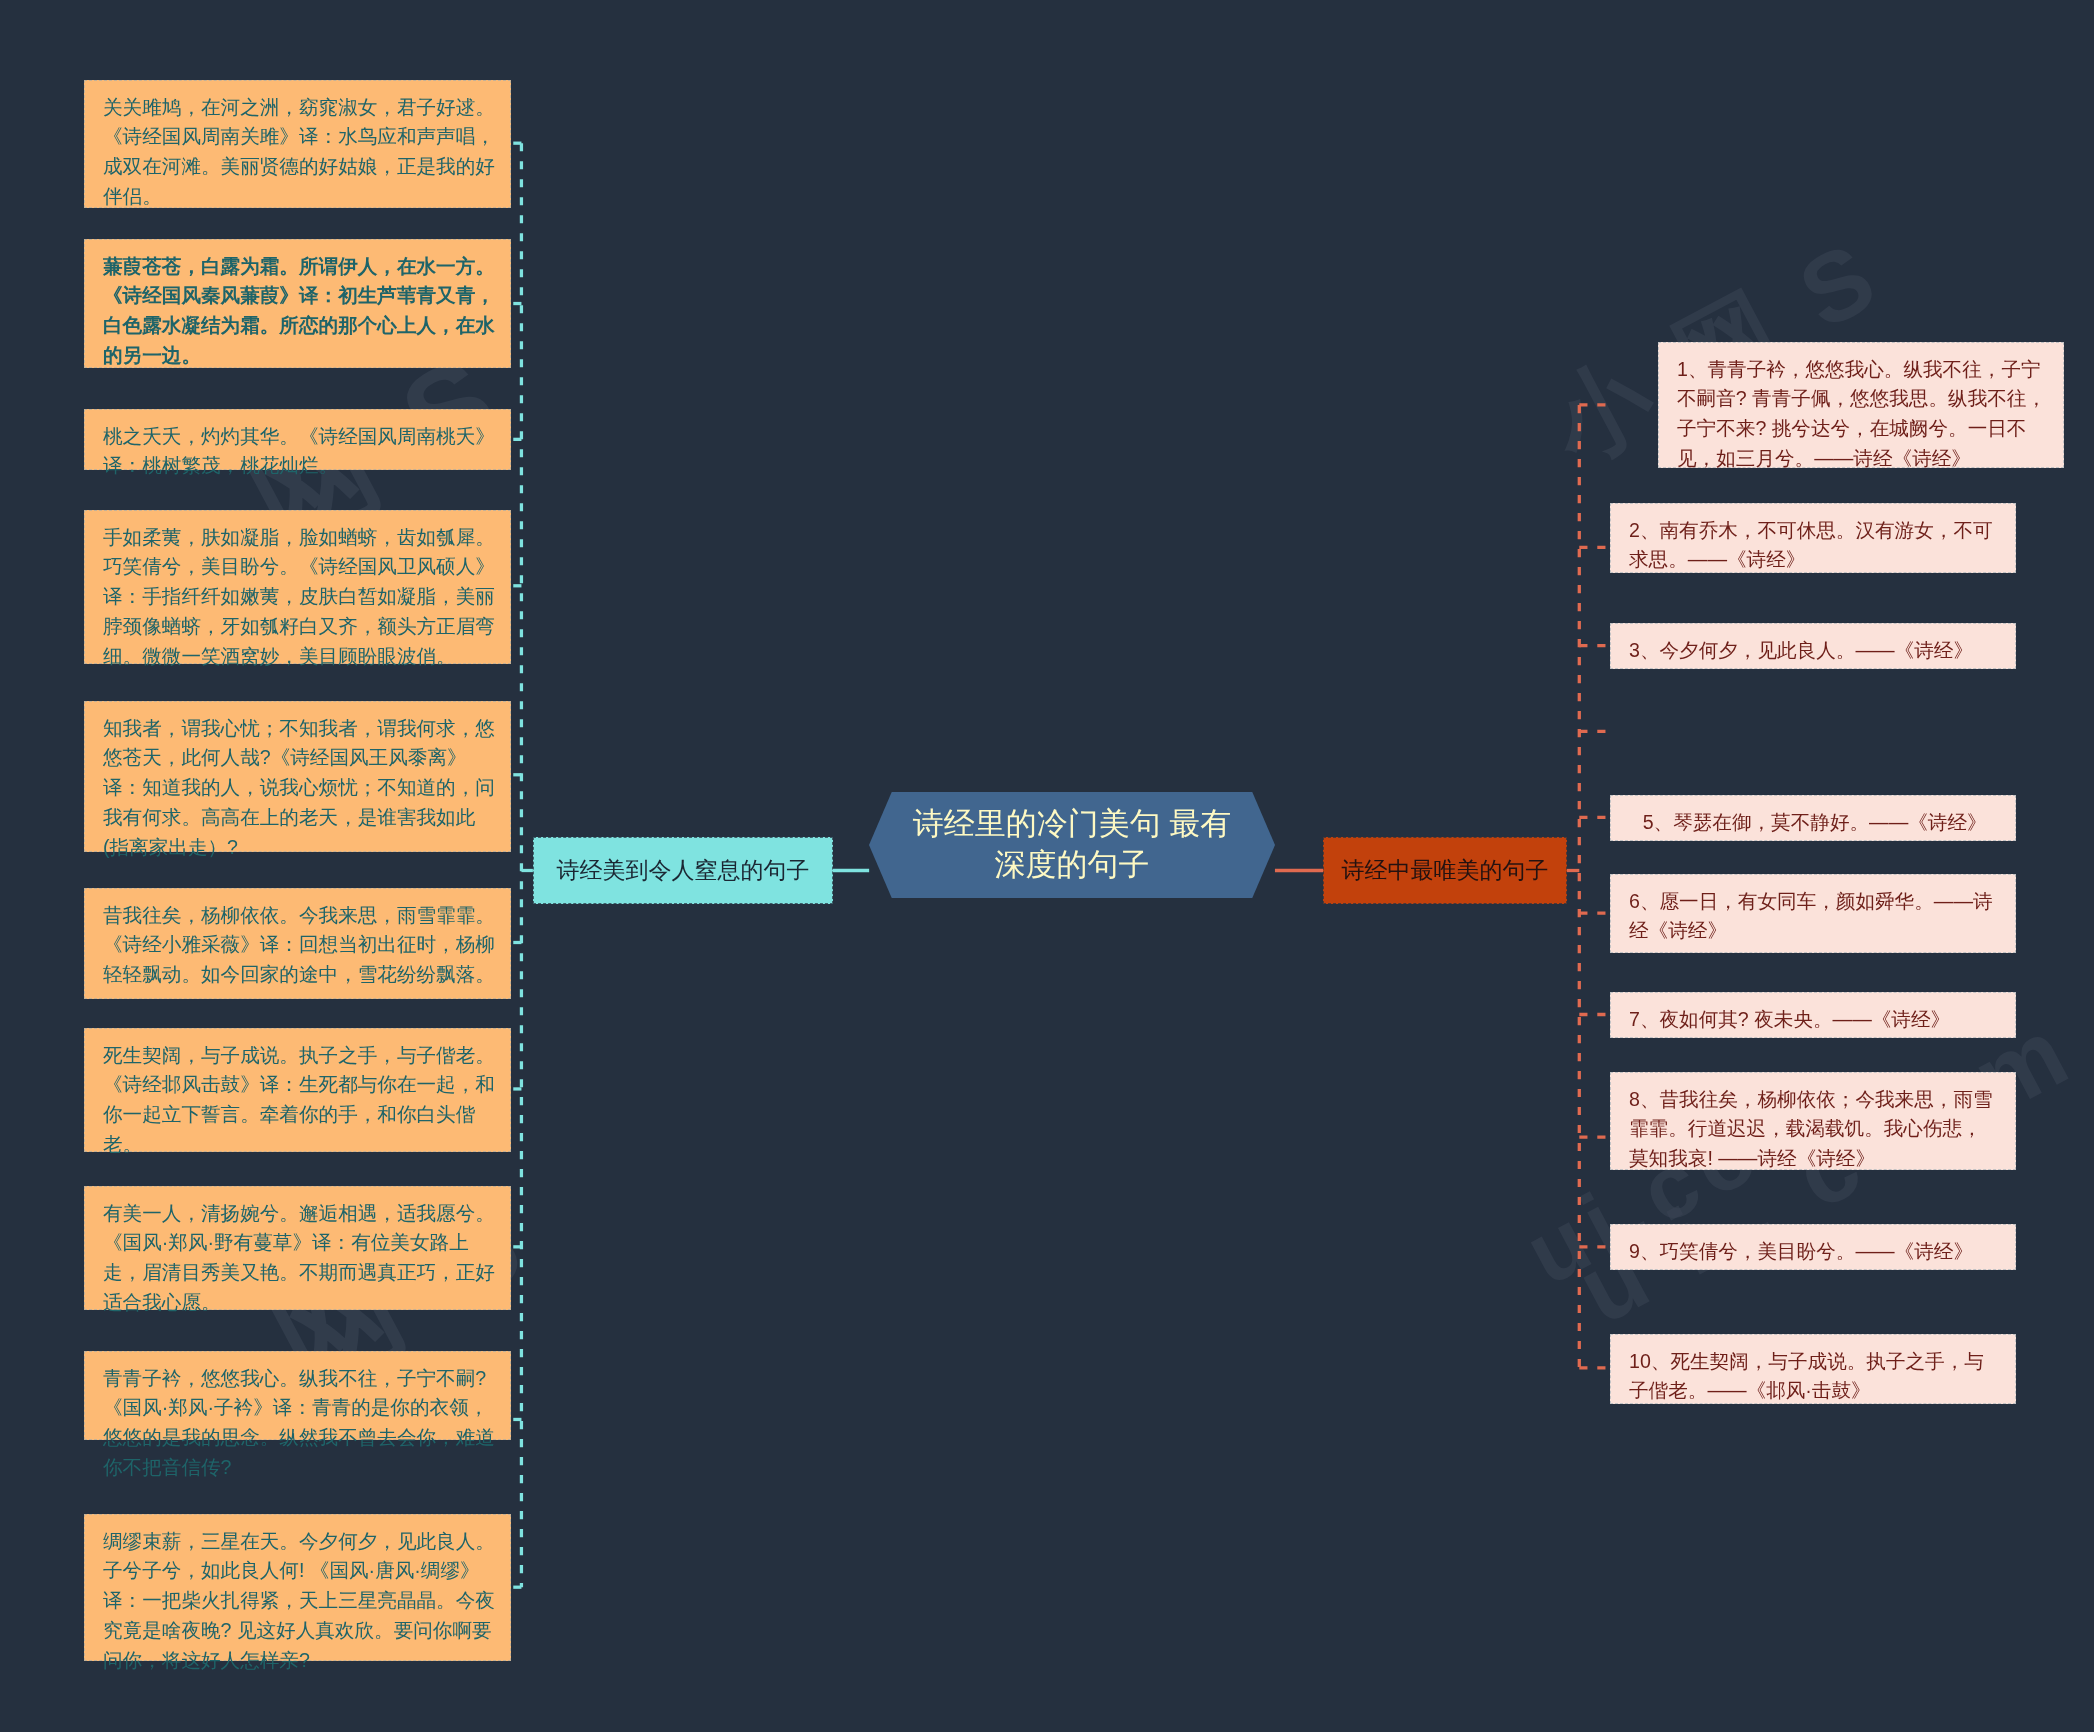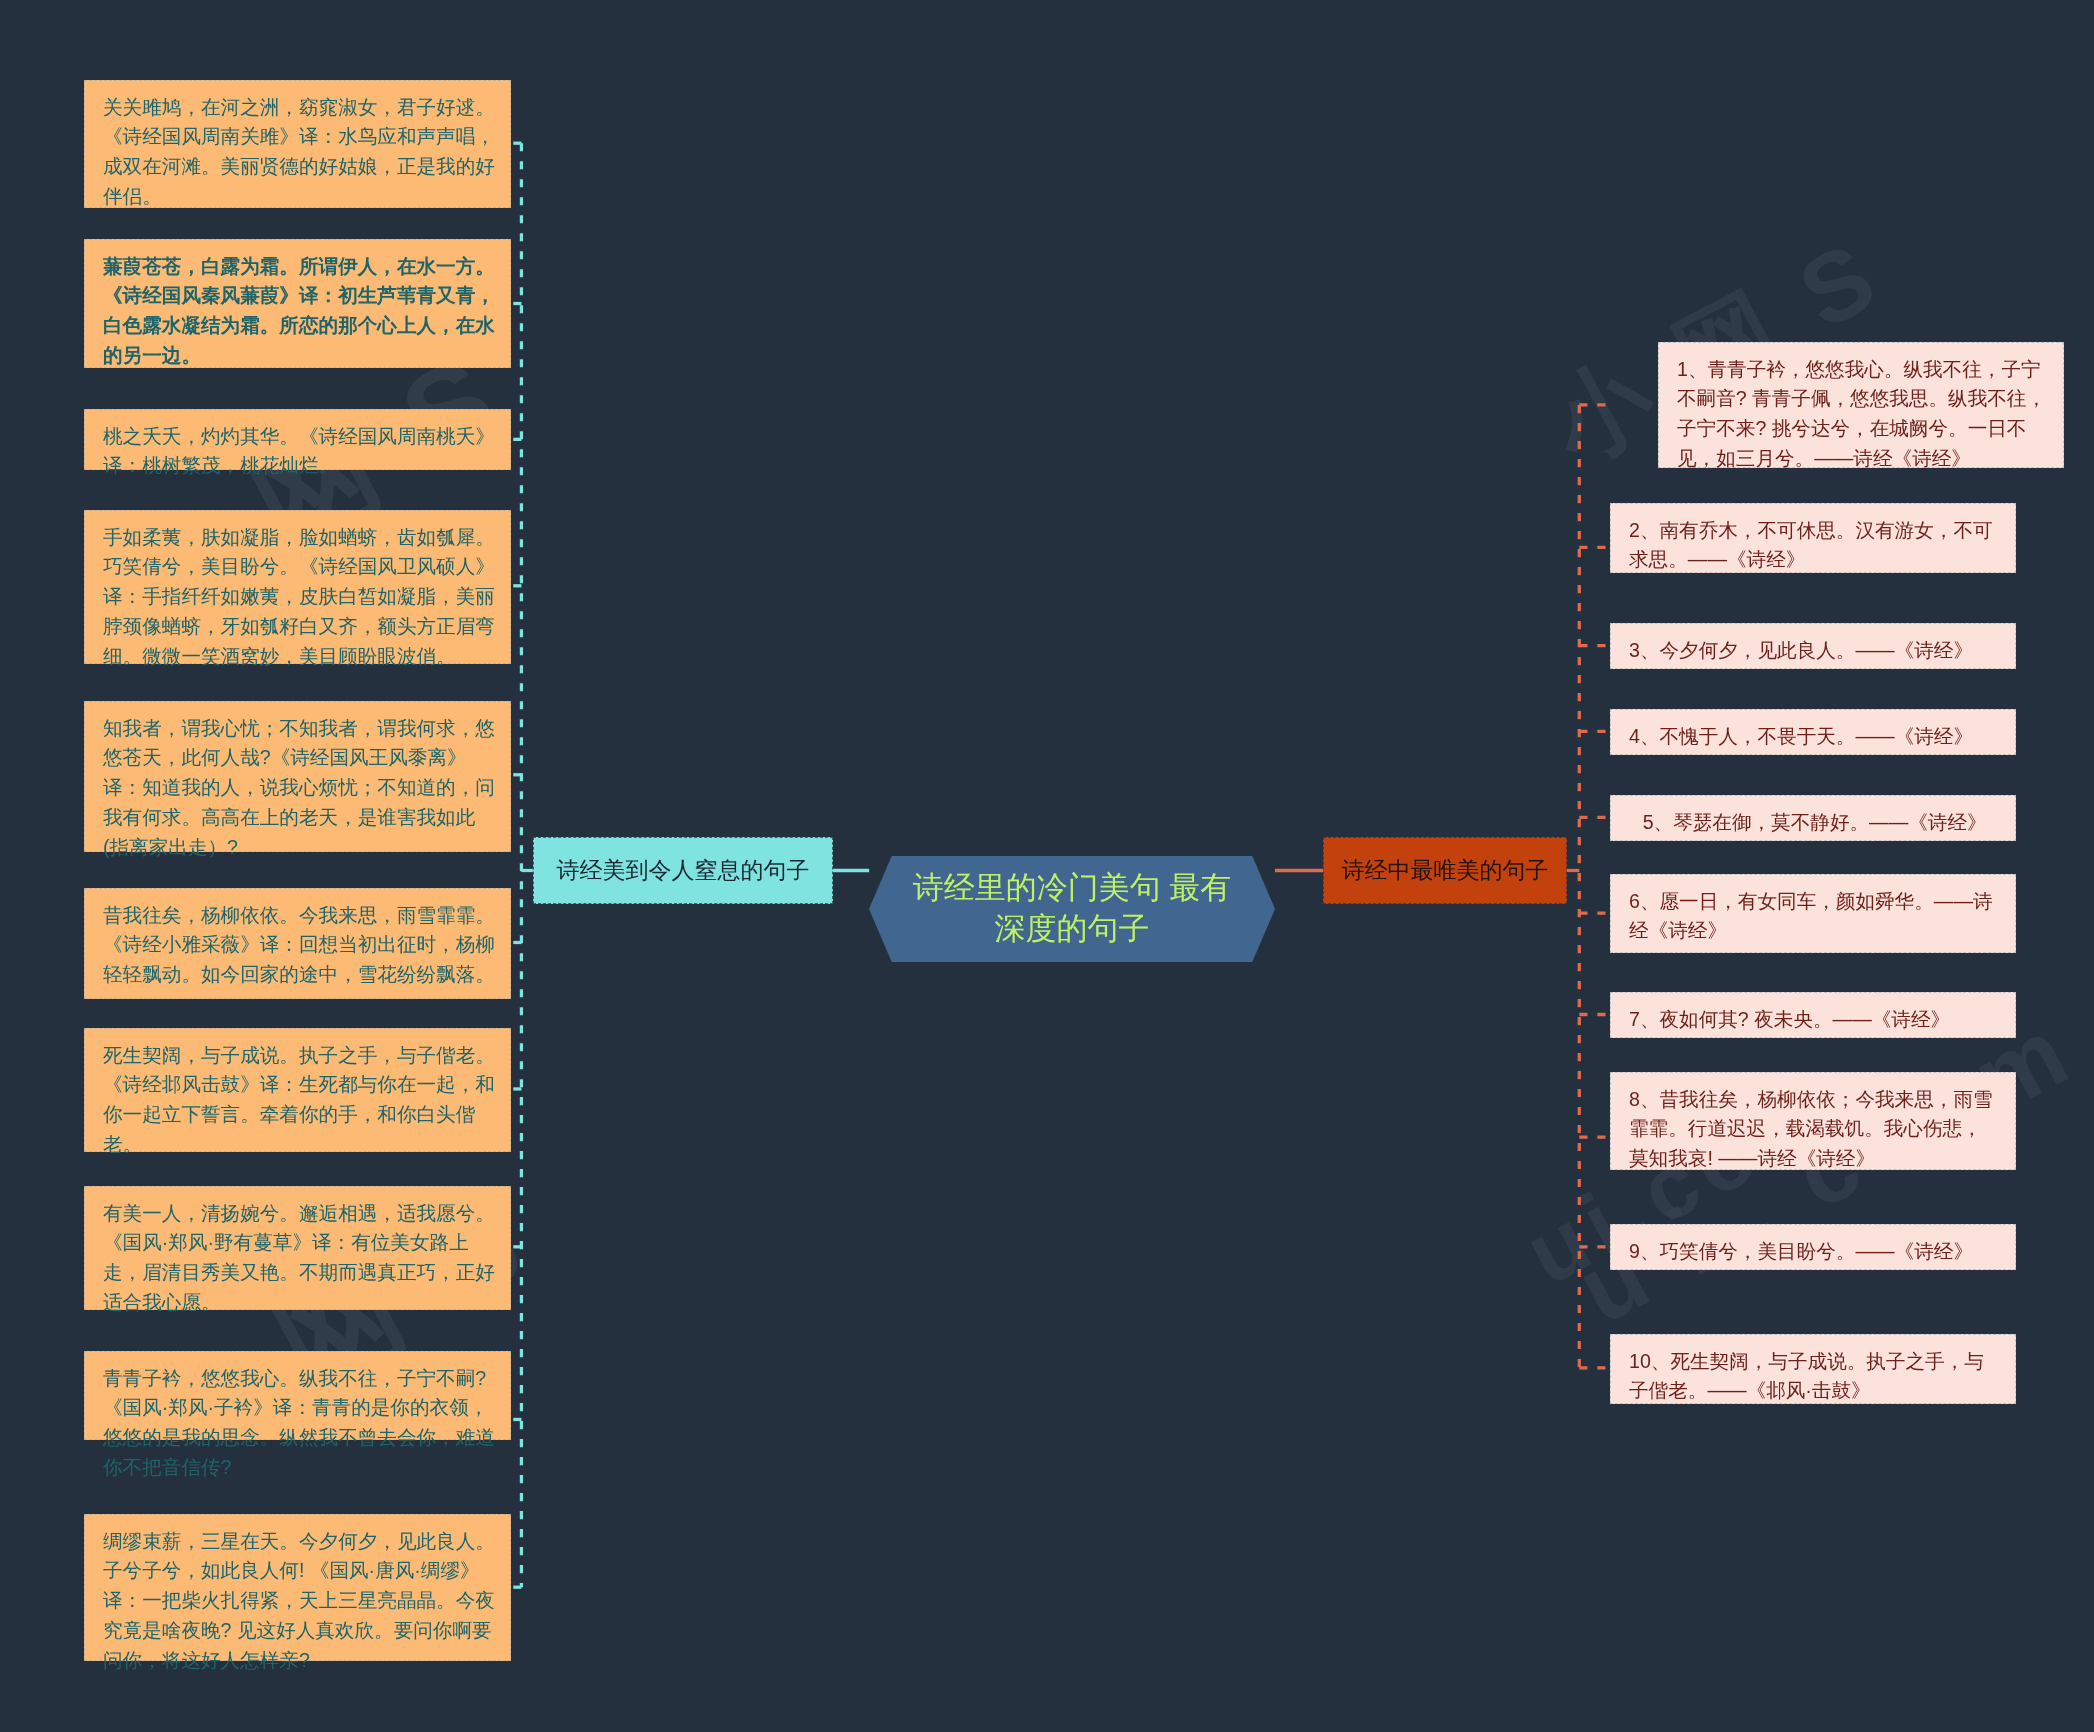--- a/index.html
+++ b/index.html
@@ -37,26 +37,26 @@
 
   
   .node{
     position:absolute;
     box-sizing:border-box;
     z-index:2;
   }
 
   
   .center-node{
-    left:869px;top:856px;
+    left:869px;top:792px;
     width:406px;height:106px;
     background:#41668f;
     clip-path:polygon(5.6% 0%, 94.4% 0%, 100% 50%, 94.4% 100%, 5.6% 100%, 0% 50%);
     display:flex;align-items:center;justify-content:center;
-    color:#bef264;
+    color:#fef9c3;
     font-size:31px;
     line-height:1.32;
     text-align:center;
     padding:0 36px;
   }
 
   
   .branch-label{
     display:flex;align-items:center;justify-content:center;
     border:1.6px dashed rgba(40,52,66,.75);
@@ -167,21 +167,20 @@
   <div class="node leaf leaf-left" style="top:701px;height:151px;"><span>知我者，谓我心忧；不知我者，谓我何求，悠悠苍天，此何人哉?《诗经国风王风黍离》译：知道我的人，说我心烦忧；不知道的，问我有何求。高高在上的老天，是谁害我如此(指离家出走）?</span></div>
   <div class="node leaf leaf-left" style="top:888px;height:111px;"><span>昔我往矣，杨柳依依。今我来思，雨雪霏霏。《诗经小雅采薇》译：回想当初出征时，杨柳轻轻飘动。如今回家的途中，雪花纷纷飘落。</span></div>
   <div class="node leaf leaf-left" style="top:1028px;height:124px;"><span>死生契阔，与子成说。执子之手，与子偕老。《诗经邶风击鼓》译：生死都与你在一起，和你一起立下誓言。牵着你的手，和你白头偕老。</span></div>
   <div class="node leaf leaf-left" style="top:1186px;height:124px;"><span>有美一人，清扬婉兮。邂逅相遇，适我愿兮。《国风·郑风·野有蔓草》译：有位美女路上走，眉清目秀美又艳。不期而遇真正巧，正好适合我心愿。</span></div>
   <div class="node leaf leaf-left" style="top:1351px;height:89px;"><span>青青子衿，悠悠我心。纵我不往，子宁不嗣?《国风·郑风·子衿》译：青青的是你的衣领，悠悠的是我的思念。纵然我不曾去会你，难道你不把音信传?</span></div>
   <div class="node leaf leaf-left" style="top:1514px;height:147px;"><span>绸缪束薪，三星在天。今夕何夕，见此良人。子兮子兮，如此良人何! 《国风·唐风·绸缪》译：一把柴火扎得紧，天上三星亮晶晶。今夜究竟是啥夜晚? 见这好人真欢欣。要问你啊要问你，将这好人怎样亲?</span></div>
 
   <div class="node leaf leaf-right" style="top:342px;height:126px;margin-left:48px;"><span>1、青青子衿，悠悠我心。纵我不往，子宁不嗣音? 青青子佩，悠悠我思。纵我不往，子宁不来? 挑兮达兮，在城阙兮。一日不见，如三月兮。——诗经《诗经》</span></div>
   <div class="node leaf leaf-right" style="top:503px;height:70px;"><span>2、南有乔木，不可休思。汉有游女，不可求思。——《诗经》</span></div>
   <div class="node leaf leaf-right" style="top:623px;height:46px;"><span>3、今夕何夕，见此良人。——《诗经》</span></div>
-  <div class="node leaf leaf-right" style="top:709px;height:46px;"><span>4、不愧于人，不畏于天。——《诗经》</span></div>
   <div class="node leaf leaf-right" style="top:795px;height:46px;text-align:center;"><span>5、琴瑟在御，莫不静好。——《诗经》</span></div>
   <div class="node leaf leaf-right" style="top:874px;height:79px;"><span>6、愿一日，有女同车，颜如舜华。——诗经《诗经》</span></div>
   <div class="node leaf leaf-right" style="top:992px;height:46px;"><span>7、夜如何其? 夜未央。——《诗经》</span></div>
   <div class="node leaf leaf-right" style="top:1072px;height:98px;"><span>8、昔我往矣，杨柳依依；今我来思，雨雪霏霏。行道迟迟，载渴载饥。我心伤悲，莫知我哀! ——诗经《诗经》</span></div>
   <div class="node leaf leaf-right" style="top:1224px;height:46px;"><span>9、巧笑倩兮，美目盼兮。——《诗经》</span></div>
   <div class="node leaf leaf-right" style="top:1334px;height:70px;"><span>10、死生契阔，与子成说。执子之手，与子偕老。——《邶风·击鼓》</span></div>
 
 </div>
 
 

